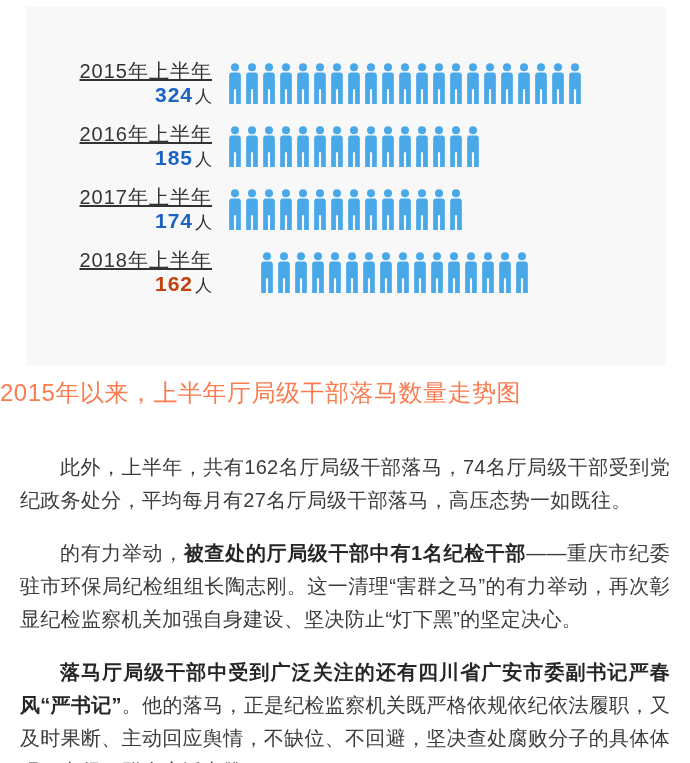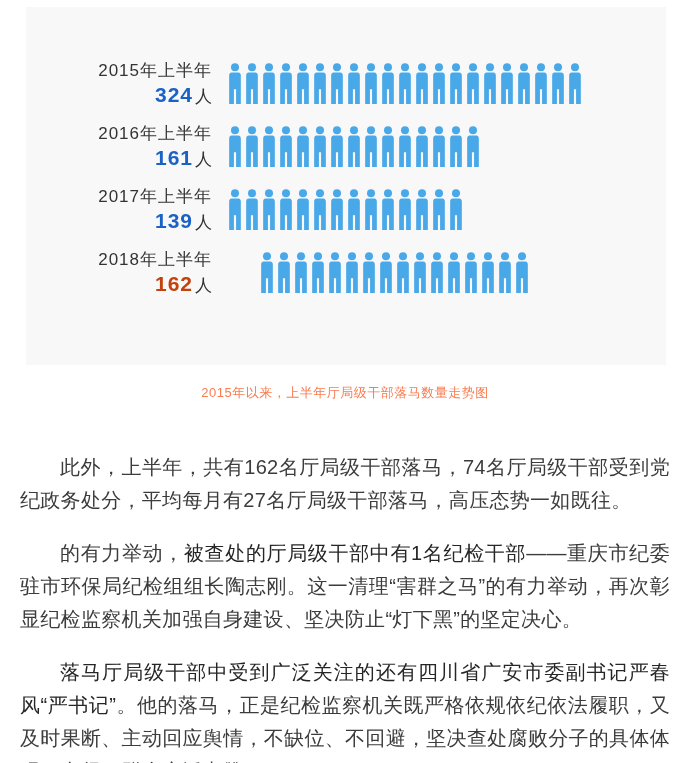--- a/index.html
+++ b/index.html
@@ -24,25 +24,26 @@
   }
   .chart-row:last-child{margin-bottom:0;gap:32px;}
   .row-label{
     flex:0 0 202px;
     width:202px;
     padding-right:16px;
     box-sizing:border-box;
     text-align:right;
   }
   .row-year{
-    font-size:17px;
+    font-size:20px;
     color:#333333;
     letter-spacing:1px;
     line-height:22px;
     white-space:nowrap;
+    text-decoration:underline;
   }
   .row-value-line{
     line-height:24px;
     margin-top:1px;
     white-space:nowrap;
   }
   .row-value{
     font-size:21px;
     font-weight:700;
     color:#1b62c5;
@@ -60,42 +61,41 @@
   }
   .row-icons svg{
     width:14px;height:43px;
     margin-right:3px;
     flex:0 0 auto;
     display:block;
   }
   
   .caption{
     margin-top:16px;
-    text-align:center;
-    font-size:13px;
+    font-size:24px;
     color:#fa7c50;
     letter-spacing:0.5px;
     line-height:24px;
   }
   
   .article{
     margin:0 20px;
   }
   .para{
     margin:20px 0 0 0;
     font-size:20px;
     line-height:33px;
     color:#3c3c3c;
     text-indent:2em;
     text-align:justify;
     letter-spacing:0.3px;
   }
   .para:first-of-type{margin-top:46px;}
   .para .bold{
-    font-weight:400;
+    font-weight:700;
     color:#262626;
   }
 </style>
 </head>
 <body>
 
 <div class="chart-card">
 
   <div class="chart-row">
     <div class="row-label">
@@ -186,21 +186,21 @@
         <svg viewBox="0 0 30 92" fill="currentColor" xmlns="http://www.w3.org/2000/svg">
           <circle cx="15" cy="9" r="8.6"></circle>
           <path d="M8,20.5 H22 C26,20.5 27.5,23.5 27.5,27 V88 H17.3 V56 H12.7 V88 H2.5 V27 C2.5,23.5 4,20.5 8,20.5 Z"></path>
         </svg>
       </div>
   </div>
 
   <div class="chart-row">
     <div class="row-label">
       <div class="row-year">2016年上半年</div>
-      <div class="row-value-line"><span class="row-value" style="color: rgb(27, 98, 197);">161</span><span class="row-unit">人</span></div>
+      <div class="row-value-line"><span class="row-value" style="color: rgb(27, 98, 197);">185</span><span class="row-unit">人</span></div>
     </div>
     <div class="row-icons" style="color: rgb(73, 169, 232);">
         <svg viewBox="0 0 30 92" fill="currentColor" xmlns="http://www.w3.org/2000/svg">
           <circle cx="15" cy="9" r="8.6"></circle>
           <path d="M8,20.5 H22 C26,20.5 27.5,23.5 27.5,27 V88 H17.3 V56 H12.7 V88 H2.5 V27 C2.5,23.5 4,20.5 8,20.5 Z"></path>
         </svg>
         <svg viewBox="0 0 30 92" fill="currentColor" xmlns="http://www.w3.org/2000/svg">
           <circle cx="15" cy="9" r="8.6"></circle>
           <path d="M8,20.5 H22 C26,20.5 27.5,23.5 27.5,27 V88 H17.3 V56 H12.7 V88 H2.5 V27 C2.5,23.5 4,20.5 8,20.5 Z"></path>
         </svg>
@@ -255,21 +255,21 @@
         <svg viewBox="0 0 30 92" fill="currentColor" xmlns="http://www.w3.org/2000/svg">
           <circle cx="15" cy="9" r="8.6"></circle>
           <path d="M8,20.5 H22 C26,20.5 27.5,23.5 27.5,27 V88 H17.3 V56 H12.7 V88 H2.5 V27 C2.5,23.5 4,20.5 8,20.5 Z"></path>
         </svg>
       </div>
   </div>
 
   <div class="chart-row">
     <div class="row-label">
       <div class="row-year">2017年上半年</div>
-      <div class="row-value-line"><span class="row-value" style="color: rgb(27, 98, 197);">139</span><span class="row-unit">人</span></div>
+      <div class="row-value-line"><span class="row-value" style="color: rgb(27, 98, 197);">174</span><span class="row-unit">人</span></div>
     </div>
     <div class="row-icons" style="color: rgb(73, 169, 232);">
         <svg viewBox="0 0 30 92" fill="currentColor" xmlns="http://www.w3.org/2000/svg">
           <circle cx="15" cy="9" r="8.6"></circle>
           <path d="M8,20.5 H22 C26,20.5 27.5,23.5 27.5,27 V88 H17.3 V56 H12.7 V88 H2.5 V27 C2.5,23.5 4,20.5 8,20.5 Z"></path>
         </svg>
         <svg viewBox="0 0 30 92" fill="currentColor" xmlns="http://www.w3.org/2000/svg">
           <circle cx="15" cy="9" r="8.6"></circle>
           <path d="M8,20.5 H22 C26,20.5 27.5,23.5 27.5,27 V88 H17.3 V56 H12.7 V88 H2.5 V27 C2.5,23.5 4,20.5 8,20.5 Z"></path>
         </svg>

